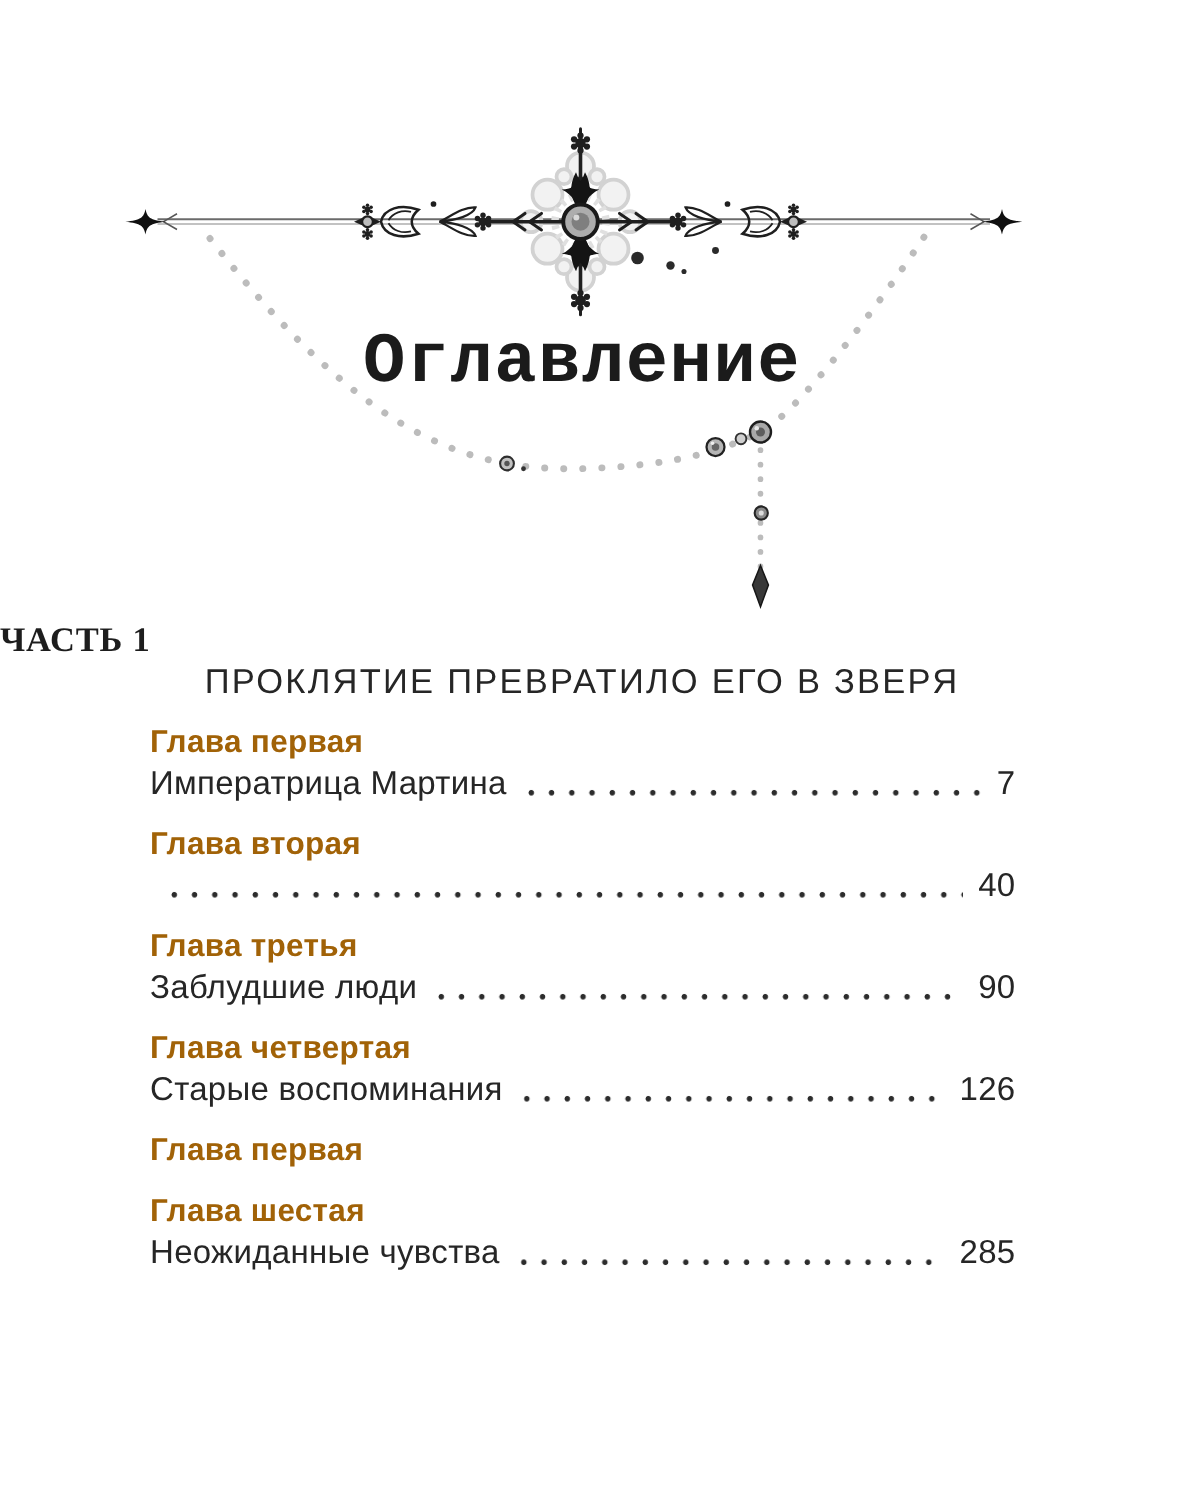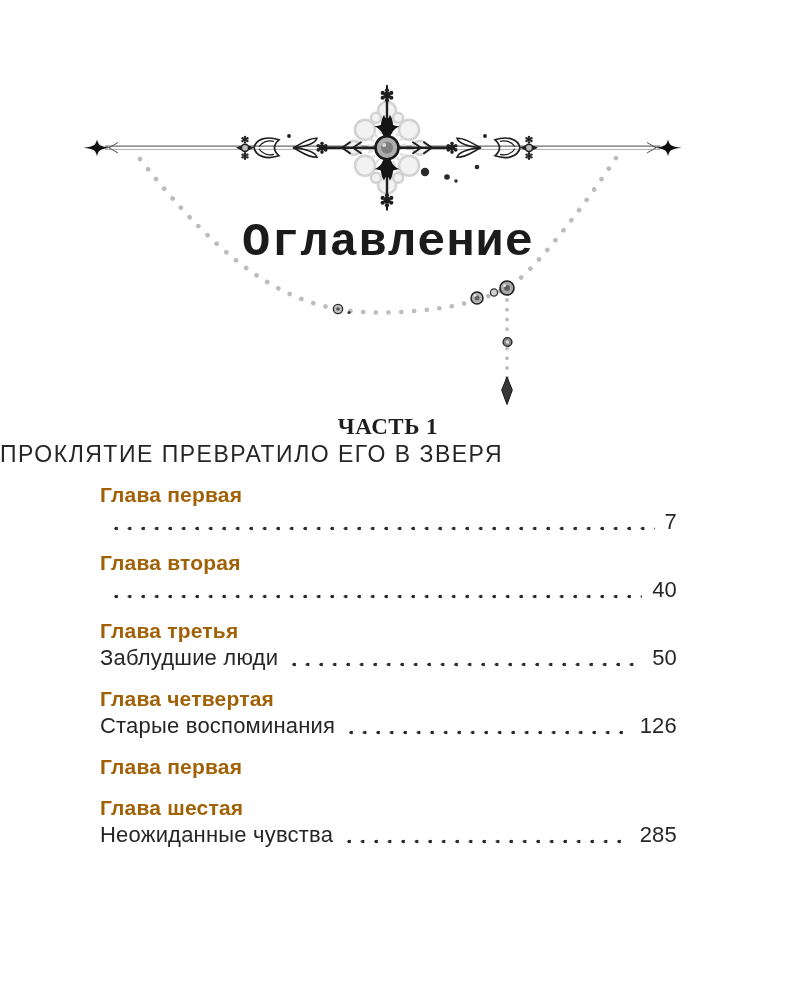--- a/index.html
+++ b/index.html
@@ -25,30 +25,29 @@
     position:absolute;left:0;top:219px;width:776px;
     text-align:center;
     font-family:Liberation Mono, monospace;
     font-weight:bold;
     font-size:47px;line-height:48px;
     letter-spacing:1px;
     color:#1b1b1b;
   }
   .part-label{
     position:absolute;left:0;top:414px;width:776px;
-    text-align:center;
     font-family:"Liberation Serif", serif;
     font-weight:bold;
     font-size:23px;line-height:26px;
     letter-spacing:.5px;
     color:#1d1d1d;
   }
   .part-subtitle{
     position:absolute;left:0;top:441px;width:776px;
-    text-align:left;
+    text-align:center;
     font-size:23px;line-height:26px;
     letter-spacing:1.5px;
     color:#262626;
   }
   .toc{
     position:absolute;left:100px;top:482px;width:577px;
   }
   .chapter-block{margin-bottom:15px;}
   .chapter-heading{
     font-weight:bold;
@@ -215,37 +214,38 @@
 
 <h1 class="book-title">Оглавление</h1>
 
 <div class="part-label">ЧАСТЬ 1</div>
 <div class="part-subtitle">ПРОКЛЯТИЕ ПРЕВРАТИЛО ЕГО В ЗВЕРЯ</div>
 
 <div class="toc">
     <div class="chapter-block">
       <div class="chapter-heading">Глава первая</div>
       <div class="chapter-row">
+        <span>Императрица Мартина</span>
         <span class="leader-dots"></span>
         <span class="page-num">7</span>
       </div>
     </div>
     <div class="chapter-block">
       <div class="chapter-heading">Глава вторая</div>
       <div class="chapter-row">
         <span class="leader-dots"></span>
         <span class="page-num">40</span>
       </div>
     </div>
     <div class="chapter-block">
       <div class="chapter-heading">Глава третья</div>
       <div class="chapter-row">
         <span>Заблудшие люди</span>
         <span class="leader-dots"></span>
-        <span class="page-num">50</span>
+        <span class="page-num">90</span>
       </div>
     </div>
     <div class="chapter-block">
       <div class="chapter-heading">Глава четвертая</div>
       <div class="chapter-row">
         <span>Старые воспоминания</span>
         <span class="leader-dots"></span>
         <span class="page-num">126</span>
       </div>
     </div>

